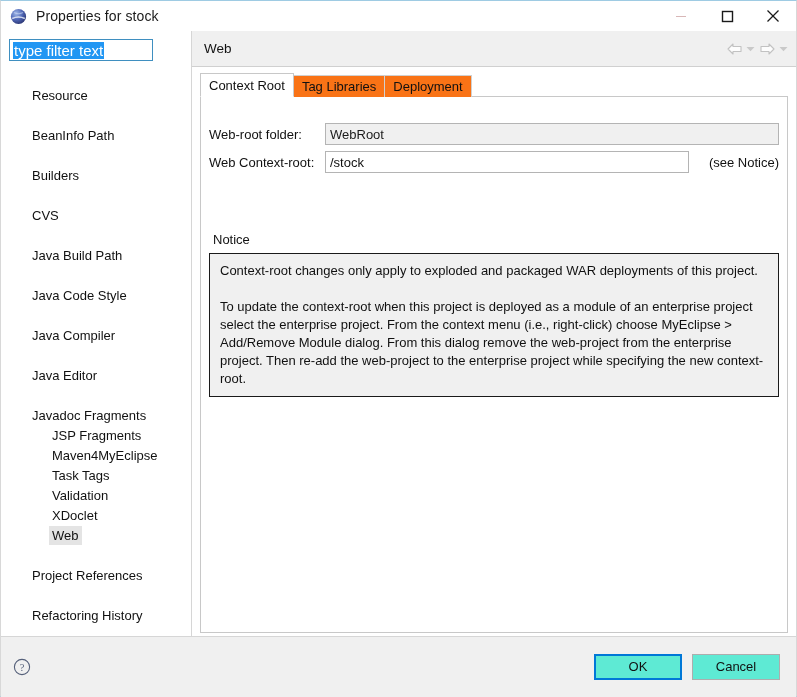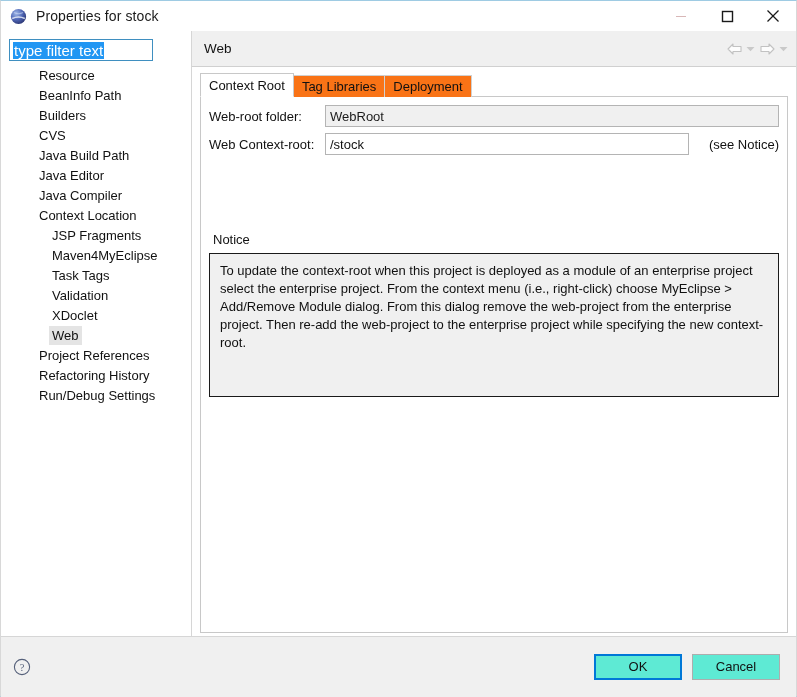--- a/index.html
+++ b/index.html
@@ -105,21 +105,21 @@
     font-size: 13px;
     color: #111111;
     white-space: nowrap;
     display: flex;
     align-items: center;
   }
   .tree-item > span.lbl {
     padding: 1px 3px 1px 3px;
     line-height: 17px;
   }
-  .tree-item.lvl0 { padding-left: 35px; }
+  .tree-item.lvl0 { padding-left: 28px; margin-top: 20px; }
   .tree-item.lvl1 { padding-left: 48px; }
   .tree-item.selected > span.lbl {
     background: #e4e4e4;
   }
 
   
   #splitter {
     position: absolute;
     left: 190px; top: 30px;
     width: 1px;
@@ -207,21 +207,21 @@
     width: 588px;
     height: 537px;
     box-sizing: border-box;
     background: #ffffff;
     border: 1px solid #c8c8c8;
   }
 
   
   #form-rows {
     position: absolute;
-    left: 8px; top: 8px;
+    left: 8px; top: 26px;
     width: 570px;
   }
   .form-row {
     display: flex;
     align-items: center;
     height: 22px;
     margin-bottom: 6px;
   }
   .form-label {
     font-size: 13px;
@@ -377,27 +377,30 @@
       <div class="tree-item lvl0">
         <span class="lbl">Builders</span>
       </div>
       <div class="tree-item lvl0">
         <span class="lbl">CVS</span>
       </div>
       <div class="tree-item lvl0">
         <span class="lbl">Java Build Path</span>
       </div>
       <div class="tree-item lvl0">
+        <span class="lbl">Java Code Style</span>
+      </div>
+      <div class="tree-item lvl0">
+        <span class="lbl">Java Compiler</span>
+      </div>
+      <div class="tree-item lvl0">
         <span class="lbl">Java Editor</span>
       </div>
       <div class="tree-item lvl0">
-        <span class="lbl">Java Compiler</span>
-      </div>
-      <div class="tree-item lvl0">
-        <span class="lbl">Context Location</span>
+        <span class="lbl">Javadoc Fragments</span>
       </div>
       <div class="tree-item lvl1">
         <span class="lbl">JSP Fragments</span>
       </div>
       <div class="tree-item lvl1">
         <span class="lbl">Maven4MyEclipse</span>
       </div>
       <div class="tree-item lvl1">
         <span class="lbl">Task Tags</span>
       </div>
@@ -466,20 +469,21 @@
         </div>
         <div class="form-row">
           <div class="form-label">Web Context-root:</div>
           <input id="ctxroot-field" class="field editable" type="text" value="/stock" style="">
           <span id="see-notice">(see Notice)</span>
         </div>
       </div>
 
       <div id="notice-label">Notice</div>
       <div id="notice-box">
+        <p class="notice-p">Context-root changes only apply to exploded and packaged WAR deployments of this project.</p>
         <p class="notice-p">To update the context-root when this project is deployed as a module of an enterprise project select the enterprise project. From the context menu (i.e., right-click) choose MyEclipse &gt; Add/Remove Module dialog. From this dialog remove the web-project from the enterprise project. Then re-add the web-project to the enterprise project while specifying the new context-root.</p>
       </div>
 
     </div>
   </div>
 
   <div id="bottom-bar">
     <div id="help-icon">
       <svg width="18" height="18" viewBox="0 0 18 18">
         <circle cx="9" cy="9" r="7.6" fill="none" stroke="#55607a" stroke-width="1.1"></circle>

